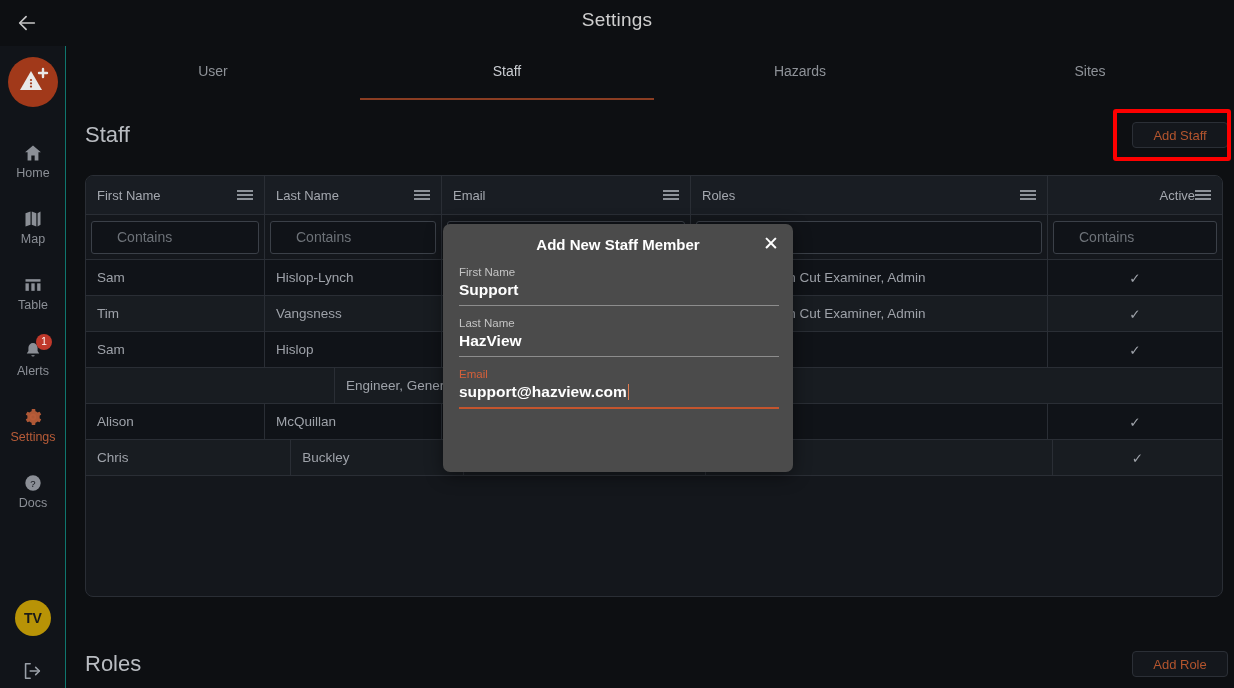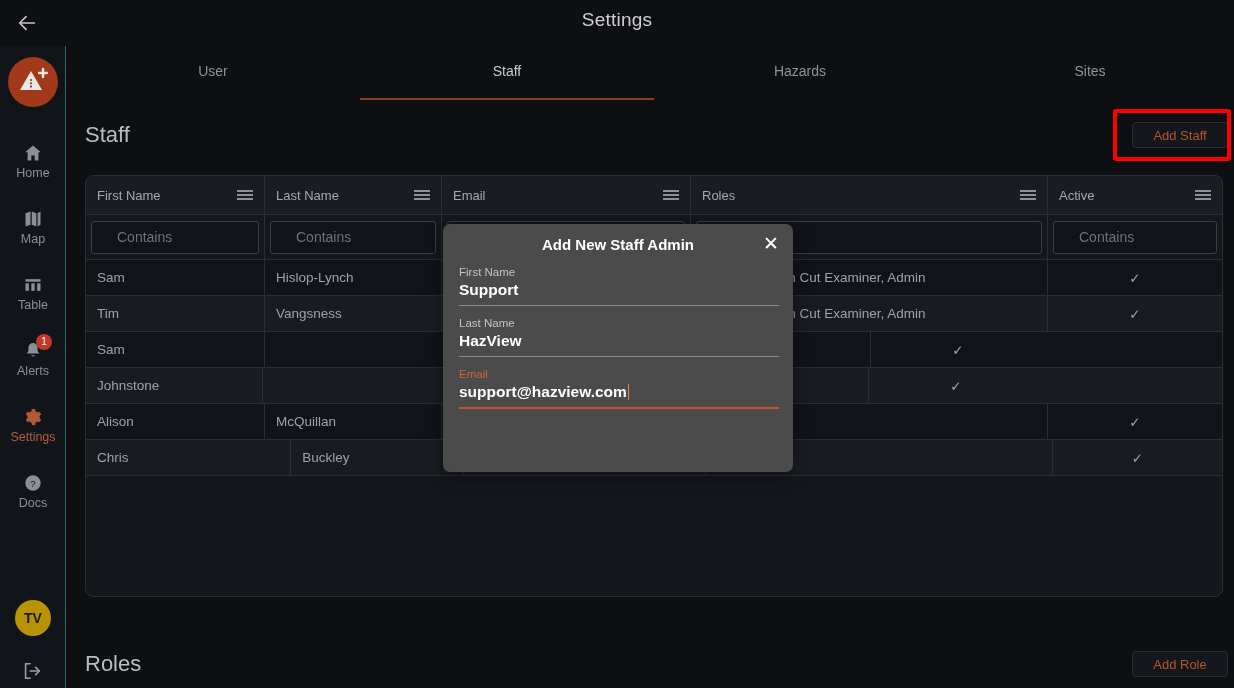--- a/index.html
+++ b/index.html
@@ -352,21 +352,21 @@
           </span>
       </div>
       <div class="th" style="width:357px;">
         <span>Roles</span>
         <span class="hamburger">
             <span></span>
             <span></span>
             <span></span>
           </span>
       </div>
-      <div class="th" style="width:174px;">
+      <div class="th" style="width:174px;justify-content:flex-end;">
         <span>Active</span>
         <span class="hamburger">
             <span></span>
             <span></span>
             <span></span>
           </span>
       </div>
     </div>
 
     <div class="trow filter-row">
@@ -396,26 +396,26 @@
     </div>
     <div class="trow drow even">
       <div class="dcell" style="width:179px;">Tim</div>
       <div class="dcell" style="width:177px;">Vangsness</div>
       <div class="dcell" style="width:249px;"></div>
       <div class="dcell" style="width:357px;">Engineer, Open Cut Examiner, Admin</div>
       <div class="dcell center check" style="width:174px;">✓</div>
     </div>
     <div class="trow drow odd">
       <div class="dcell" style="width:179px;">Sam</div>
+      <div class="dcell" style="width:177px;">Hislop</div>
       <div class="dcell" style="width:249px;"></div>
       <div class="dcell" style="width:357px;"></div>
       <div class="dcell center check" style="width:174px;">✓</div>
     </div>
     <div class="trow drow even">
-      <div class="dcell" style="width:177px;">Johnstone</div>
       <div class="dcell" style="width:249px;"></div>
       <div class="dcell" style="width:357px;">Engineer, General User, Admin, Open Cu...</div>
       <div class="dcell center check" style="width:174px;">✓</div>
     </div>
     <div class="trow drow odd">
       <div class="dcell" style="width:179px;">Alison</div>
       <div class="dcell" style="width:177px;">McQuillan</div>
       <div class="dcell" style="width:249px;"></div>
       <div class="dcell" style="width:357px;">Admin</div>
       <div class="dcell center check" style="width:174px;">✓</div>
@@ -427,21 +427,21 @@
       <div class="dcell" style="width:357px;"></div>
       <div class="dcell center check" style="width:174px;">✓</div>
     </div>
 
   </div>
 
   <div class="roles-title">Roles</div>
   <button id="add-role-btn" class="ghost-btn">Add Role</button>
 
   <div class="modal">
-    <div class="modal-title">Add New Staff Admin</div>
+    <div class="modal-title">Add New Staff Member</div>
     <div class="modal-close">✕</div>
 
     <div class="field" id="field-first">
       <div class="flabel">First Name</div>
       <div class="fvalue">Support</div>
       <div class="fline"></div>
     </div>
 
     <div class="field" id="field-last">
       <div class="flabel">Last Name</div>

